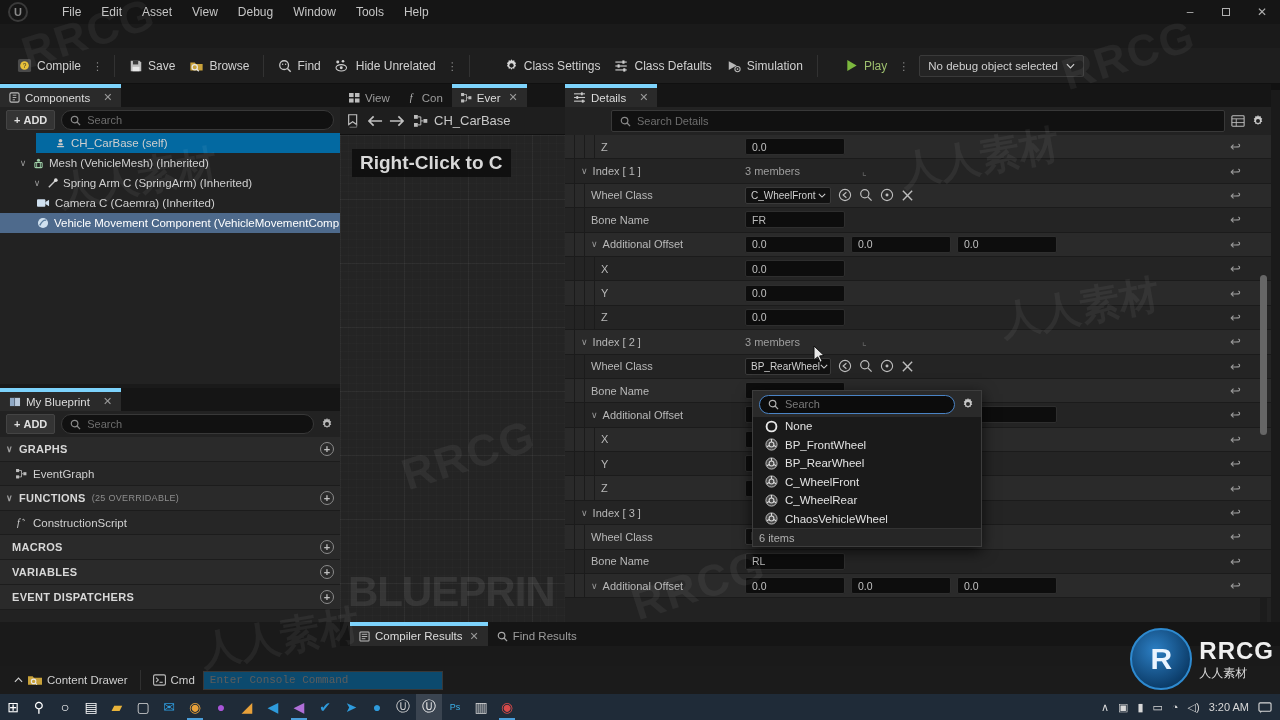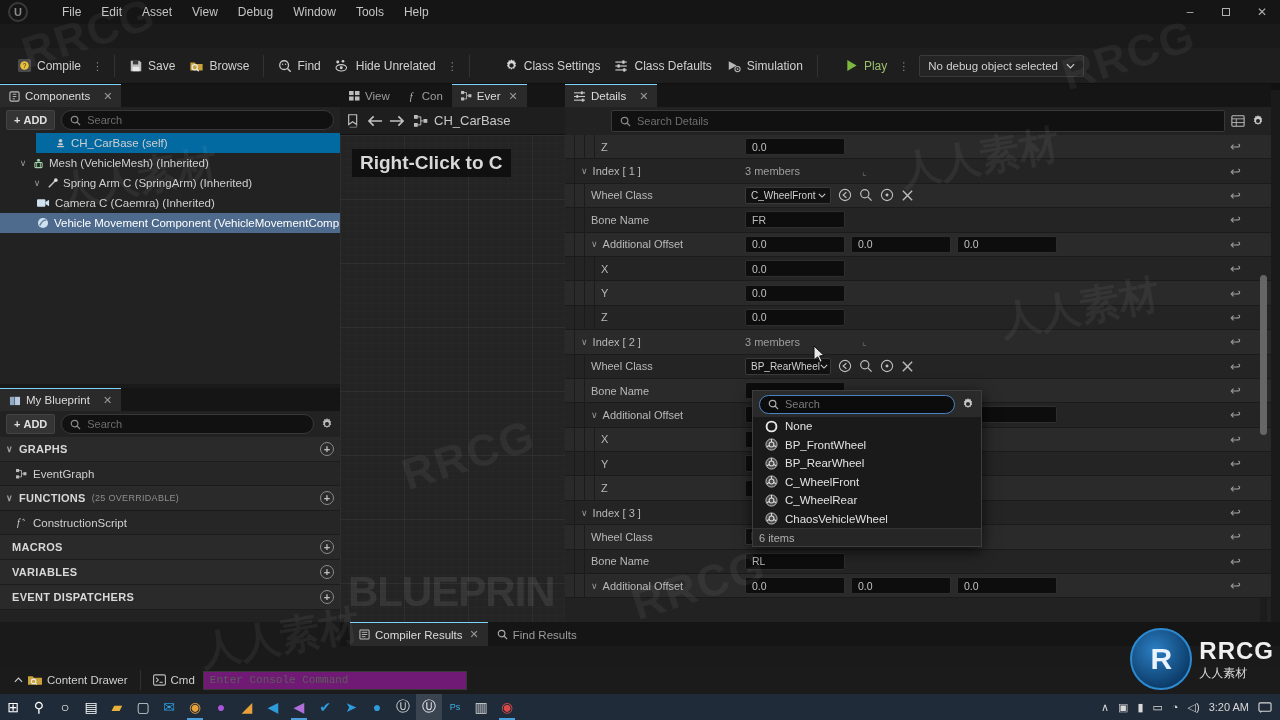--- a/index.html
+++ b/index.html
@@ -84,21 +84,21 @@
   
   .ico { display: inline-flex; align-items: center; justify-content: center; flex: none; }
   svg { display: block; }
 
   
   .panel { position: absolute; background: #222222; }
   .panel-tabbar { height: 23px; background: #151515; display: flex; align-items: stretch; }
   .ptab {
     display: flex; align-items: center; gap: 5px; padding: 0 9px;
     background: #2a2a2a; font-size: 11.5px; color: #dcdcdc;
-    border-top: 1px solid #7dd3fc;
+    border-top: 4px solid #7dd3fc;
   }
   .ptab.inactive { background: #151515; color: #9c9c9c; border-top-color: transparent; }
   .ptab .x { color: #9a9a9a; font-size: 11px; margin-left: 8px; }
 
   
   #components { left: 0; top: 84px; width: 340px; height: 300px; }
   .add-row {
     height: 26px; display: flex; align-items: center; gap: 6px;
     padding: 0 6px; background: #222;
   }
@@ -262,21 +262,21 @@
   .statusbar {
     position: absolute; left: 0; top: 666px; width: 1280px; height: 28px;
     background: #1b1b1b; display: flex; align-items: center; gap: 0; padding: 0 6px;
   }
   .sb-btn {
     display: flex; align-items: center; gap: 5px; height: 22px; padding: 0 8px;
     font-size: 11.5px; color: #cfcfcf;
   }
   .sb-sep { width: 1px; height: 20px; background: #303030; margin: 0 4px; }
   .console-input {
-    width: 264px; height: 19px; background: #701a75; border: 1px solid #383838;
+    width: 240px; height: 19px; background: #0c4a6e; border: 1px solid #383838;
     display: flex; align-items: center; padding: 0 6px;
   }
   .console-input input {
     width: 100%; background: transparent; border: 0; outline: 0;
     color: #9a9a9a; font-size: 11px;
     font-family: "Liberation Mono", "DejaVu Sans Mono", monospace;
   }
   .console-input input::placeholder { color: #5d5d5d; }
 
   

